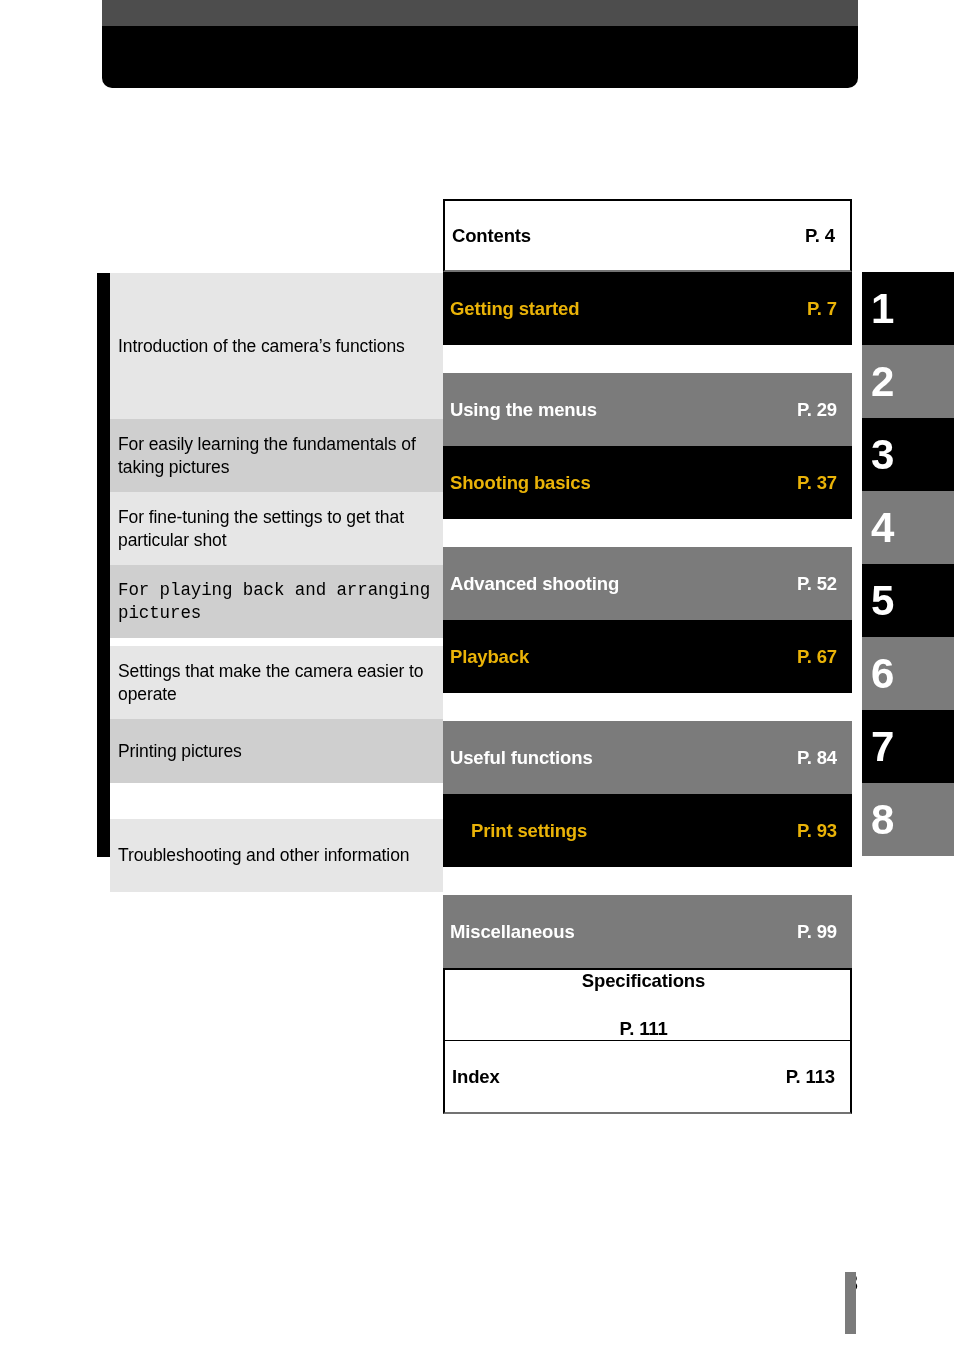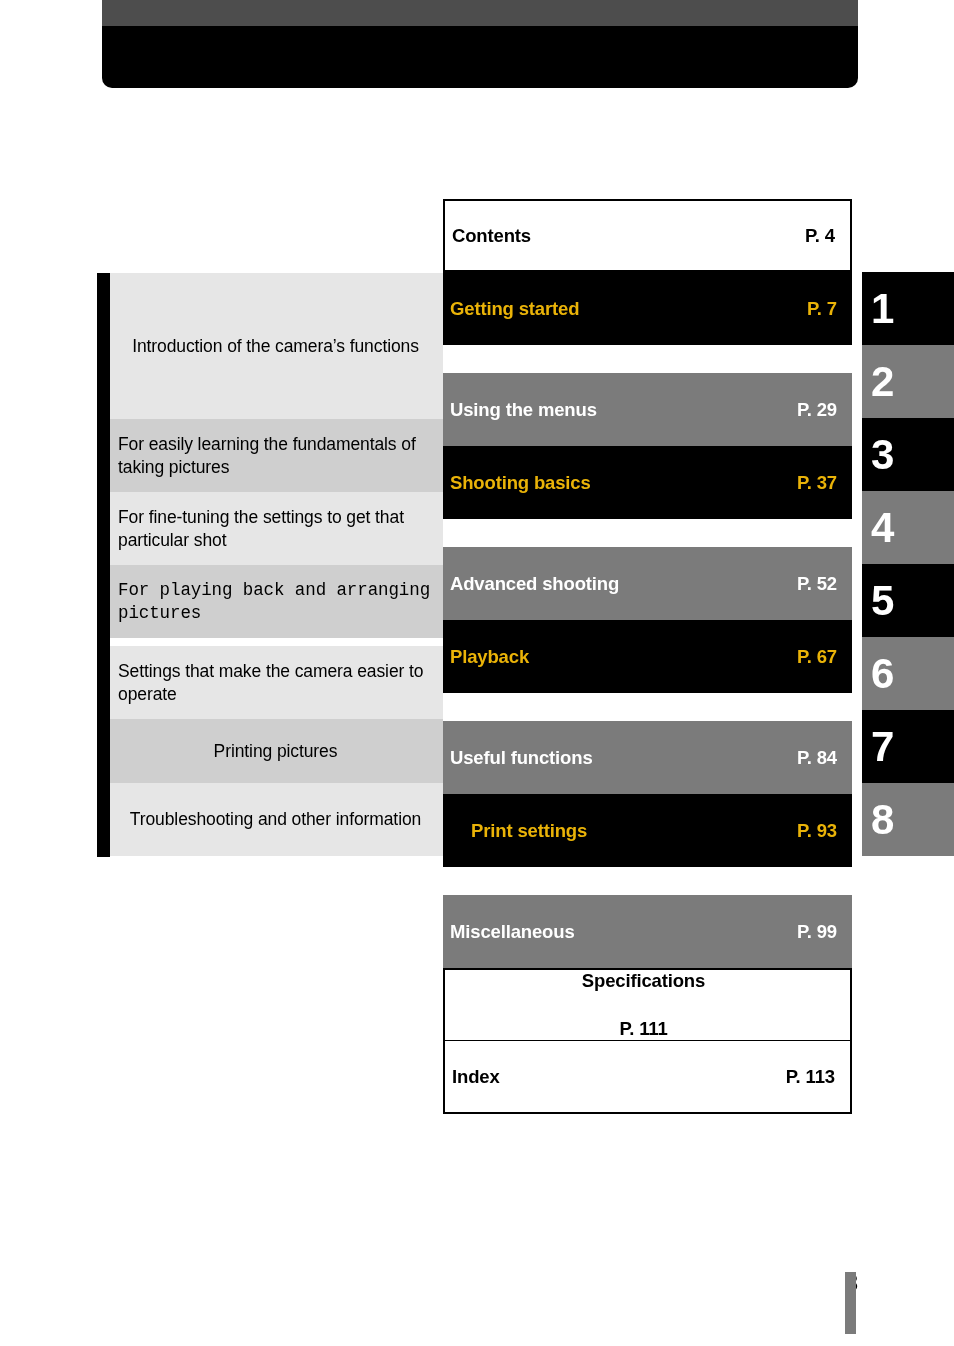--- a/index.html
+++ b/index.html
@@ -62,21 +62,20 @@
   }
   .desc-row {
     box-sizing: border-box;
     padding: 0 10px 0 8px;
     display: flex;
     align-items: center;
     font-size: 17.5px;
     line-height: 23px;
     color: #000000;
     letter-spacing: -0.1px;
-    justify-content: center;
   }
   .desc-row.shade-a { background: #e6e6e6; }
   .desc-row.shade-b { background: #cfcfcf; }
 
   
   #section-column {
     position: absolute;
     left: 443px;
     top: 199px;
     width: 409px;
@@ -92,21 +91,21 @@
     font-weight: bold;
     letter-spacing: -0.15px;
   }
   .sec-row.tone-white {
     background: #ffffff;
     color: #000000;
     border-left: 2px solid #000000;
     border-right: 2px solid #000000;
   }
   .sec-row.tone-white.edge-top { border-top: 2px solid #000000; }
-  .sec-row.tone-white.edge-bottom { border-bottom: 2px solid #000000; }
+  .sec-row.tone-white.edge-bottom { border-bottom: 2px solid #737373; }
   .sec-row.tone-white.edge-mid { border-bottom: 1.5px solid #000000; flex-direction: column; }
   .sec-row.tone-black {
     background: #000000;
     color: #eab308;
   }
   .sec-row.tone-gray {
     background: #7b7b7b;
     color: #ffffff;
     margin-top: 28px;
   }
@@ -175,21 +174,21 @@
       </div>
       <div class="desc-row shade-b" style="height: 73px; font-family: Liberation Mono, monospace;">
         <span>For playing back and arranging pictures</span>
       </div>
       <div class="desc-row shade-a" style="height: 73px; margin-top: 8px;">
         <span>Settings that make the camera easier to operate</span>
       </div>
       <div class="desc-row shade-b" style="height: 64px;">
         <span>Printing pictures</span>
       </div>
-      <div class="desc-row shade-a" style="height: 73px;">
+      <div class="desc-row shade-a" style="height: 73px; margin-top: 36px;">
         <span>Troubleshooting and other information</span>
       </div>
     </div>
 
   <div id="section-column">
       <div class="sec-row tone-white edge-top edge-bottom">
         <span class="sec-label">Contents</span>
         <span class="sec-page">P. 4</span>
       </div>
       <div class="sec-row tone-black">

